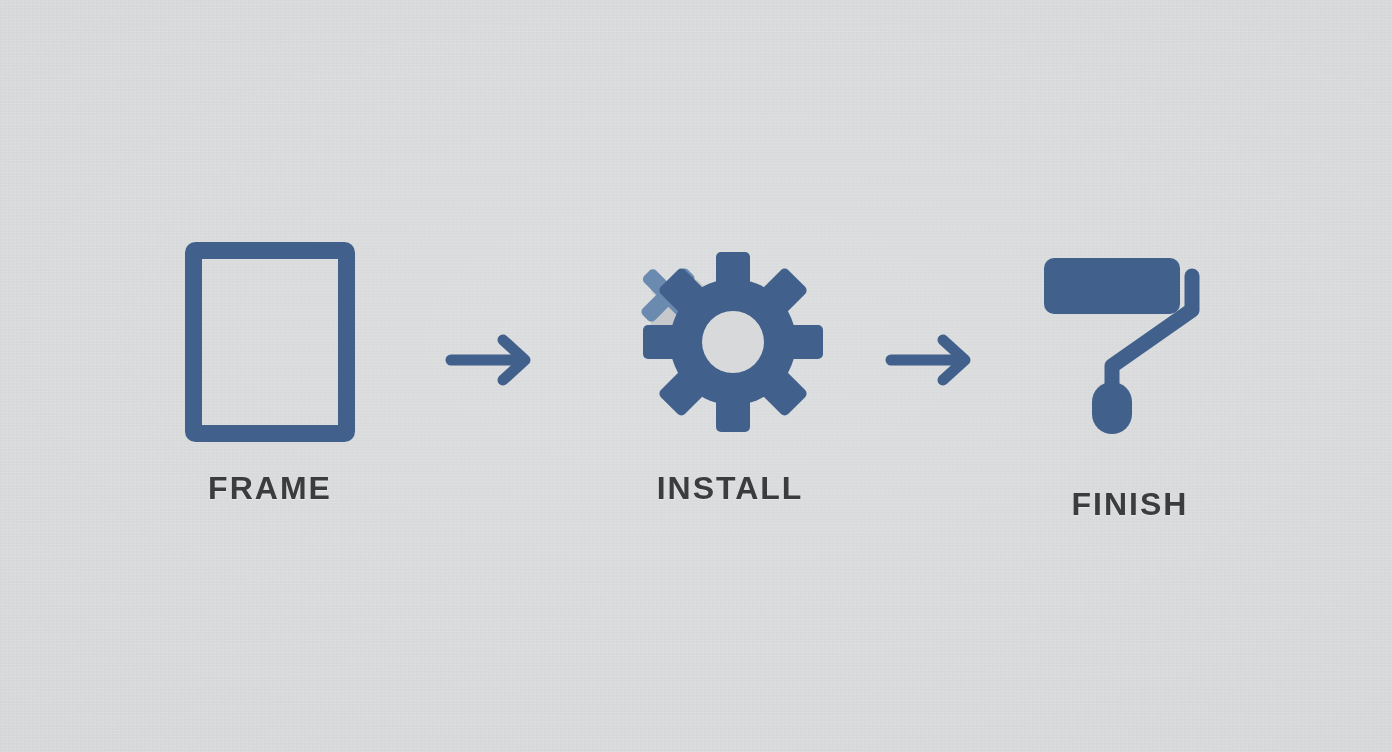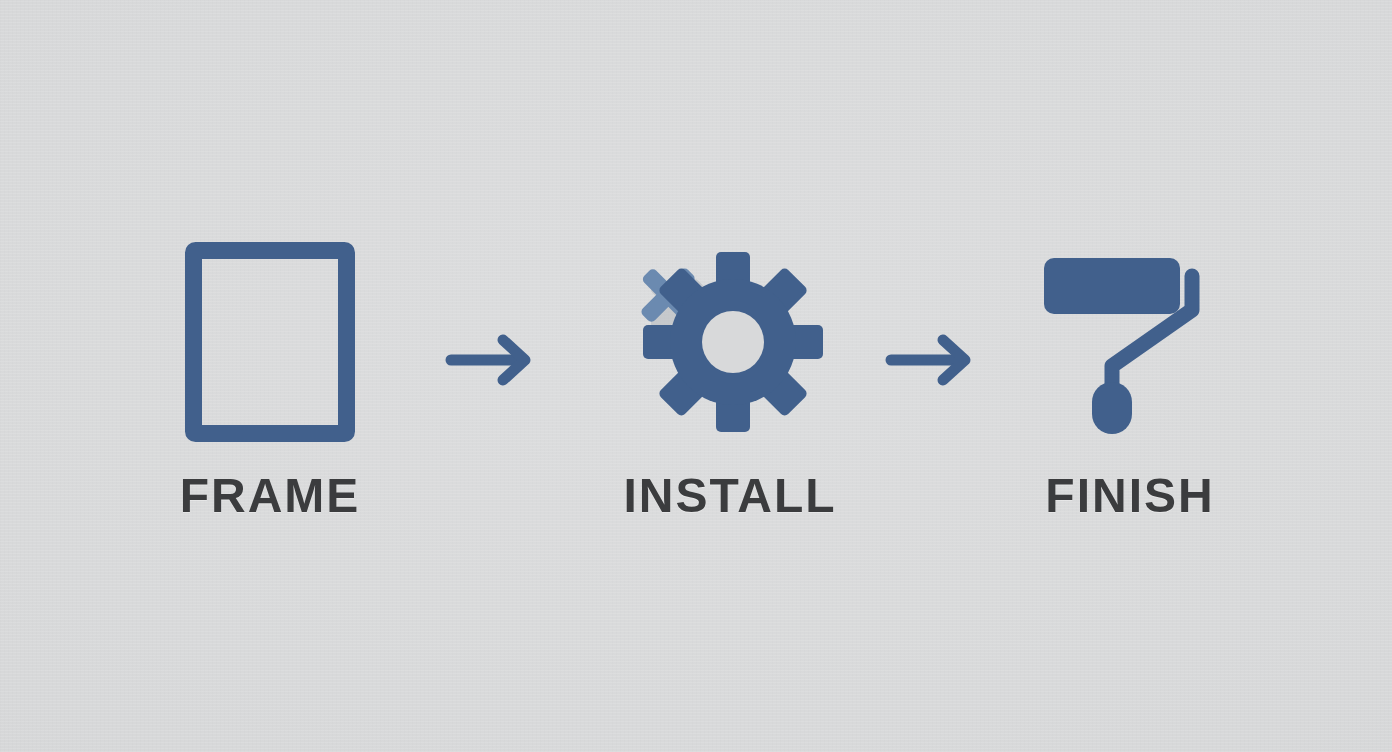--- a/index.html
+++ b/index.html
@@ -51,32 +51,32 @@
   }
   .step-icon {
     height: 212px;
     width: 260px;
     display: flex;
     align-items: center;
     justify-content: center;
   }
   .step-label {
     margin-top: 24px;
-    font-size: 48px;
+    font-size: 32px;
     font-weight: 700;
     letter-spacing: 2.0px;
     color: #3b3c3e;
     line-height: 1;
     white-space: nowrap;
     text-shadow: 0 1px 0 rgba(255,255,255,.35);
   }
 
   #step-frame   { left: 140px; }
   #step-install { left: 600px; }
-  #step-finish  { left: 1000px; }
+  #step-finish  { left: 1000px; gap: 16px; }
 
   .connector {
     position: absolute;
     top: 330px;
     width: 120px;
     height: 60px;
   }
   #connector-1 { left: 435px; }
   #connector-2 { left: 875px; }
 

